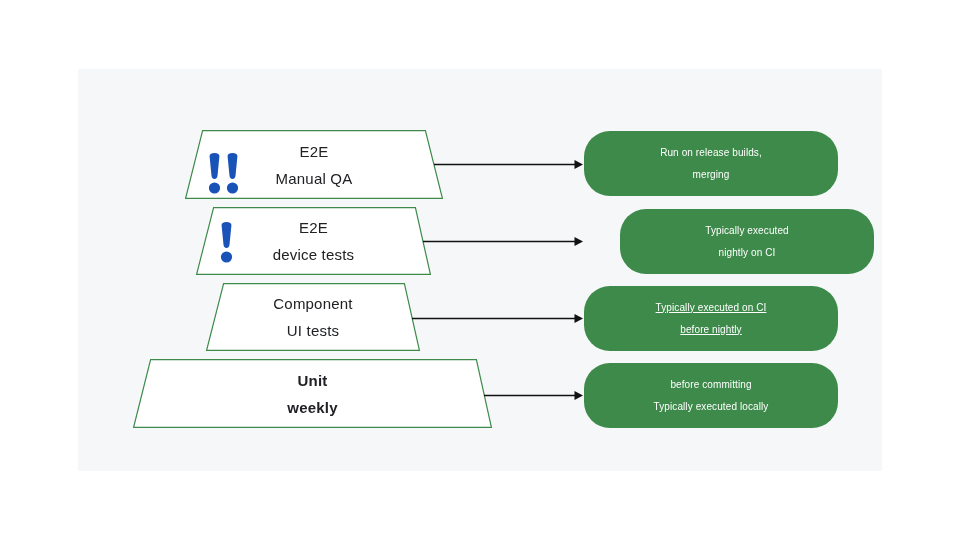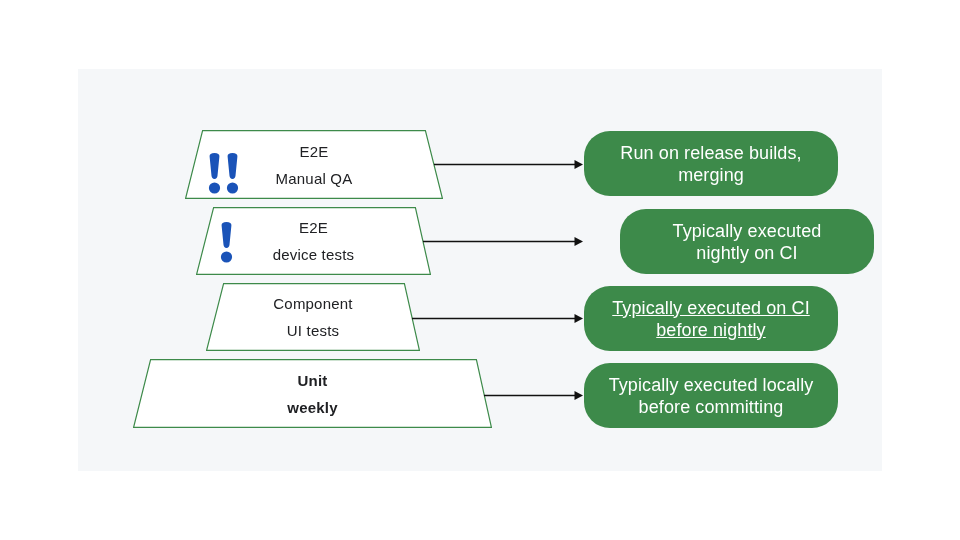--- a/index.html
+++ b/index.html
@@ -41,21 +41,21 @@
   .arrows polygon { fill: var(--arrow, #111111); }
   .note {
     position: absolute;
     left: 584px; width: 254px; height: 65px;
     background: var(--green, #3D8A4A);
     border-radius: 26px;
     color: var(--note-text, #ffffff);
     display: flex; flex-direction: column;
     align-items: center; justify-content: center;
     text-align: center;
-    font-size: 18px; line-height: 22px;
+    font-size: 10px; line-height: 22px;
     font-weight: 500;
     letter-spacing: 0.1px;
   }
   .note1 { top: 131px; }
   .note2 { top: 209px; margin-left: 36px; }
   .note3 { top: 286px; text-decoration: underline; }
   .note4 { top: 363px; }
   .trap1 { left: 185px; top: 130px; width: 258px; height: 69px; }
   .trap2 { left: 196px; top: 207px; width: 235px; height: 68px; }
   .trap3 { left: 206px; top: 283px; width: 214px; height: 68px; }
@@ -150,16 +150,16 @@
   </div>
   <div class="note note2">
     <div>Typically executed</div>
     <div>nightly on CI</div>
   </div>
   <div class="note note3">
     <div>Typically executed on CI</div>
     <div>before nightly</div>
   </div>
   <div class="note note4">
+    <div>before committing</div>
     <div>Typically executed locally</div>
-    <div>before committing</div>
   </div>
 </div>
 
 </body></html>

